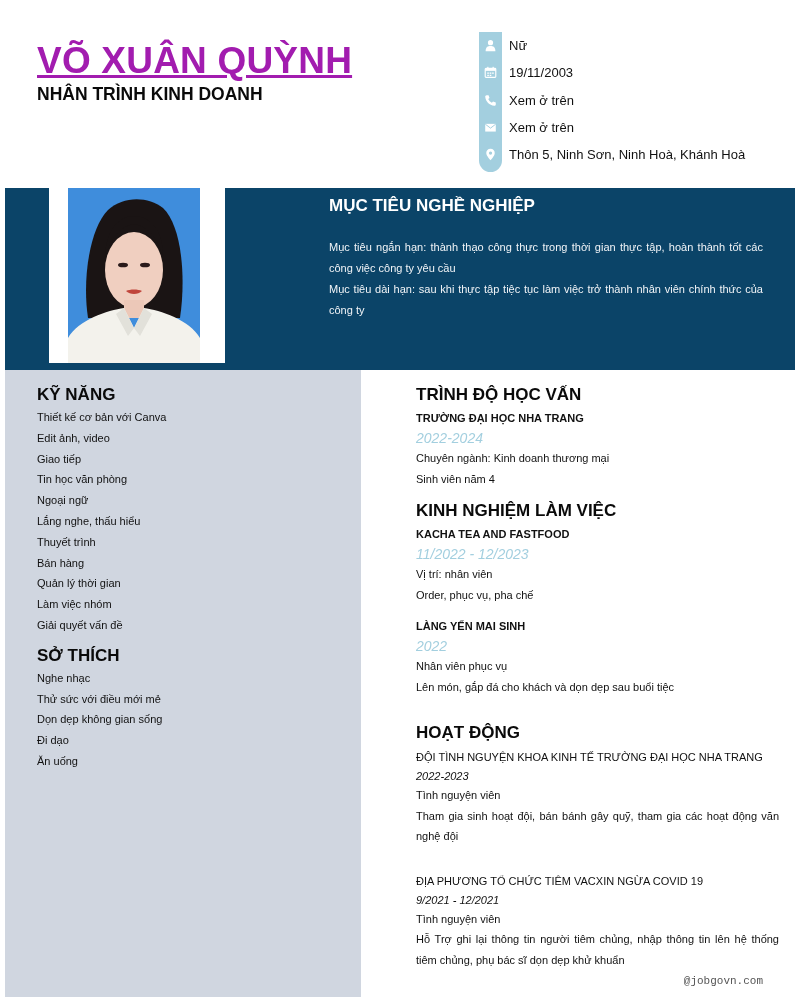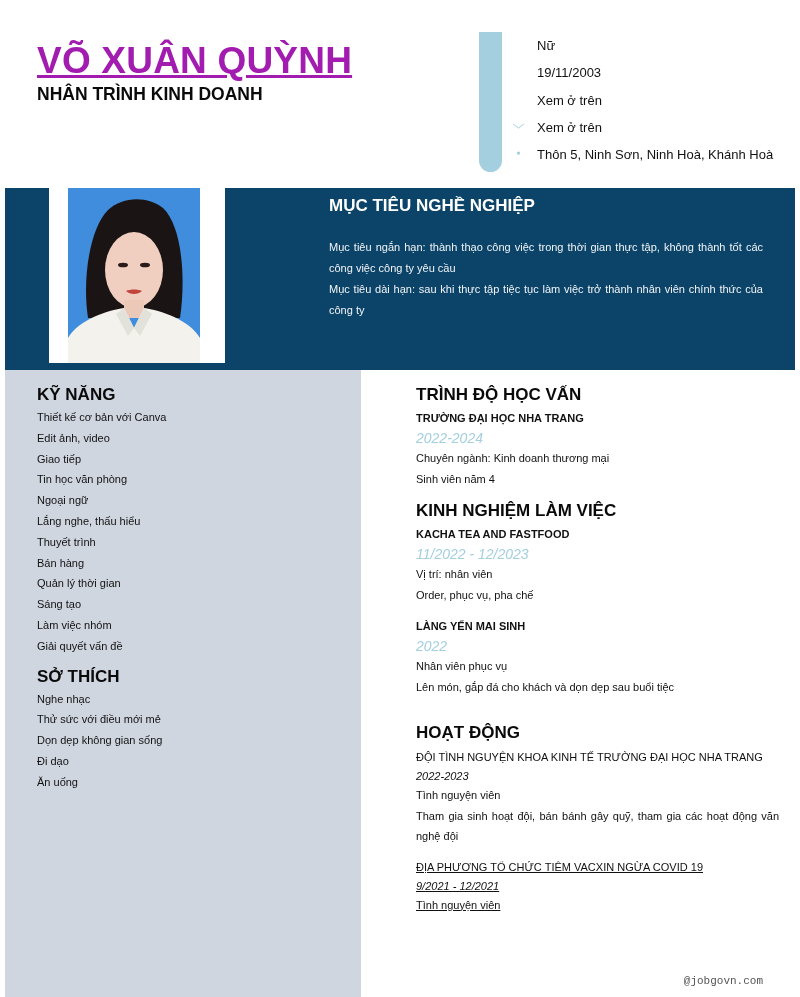--- a/index.html
+++ b/index.html
@@ -4,21 +4,21 @@
 <style>
   * { margin: 0; padding: 0; box-sizing: border-box; }
   html, body { width: 800px; height: 997px; background: #ffffff; overflow: hidden; }
   body { position: relative; font-family: "Liberation Sans", "DejaVu Sans", sans-serif; color: #111; }
 
   .name { position: absolute; left: 37px; top: 40px; font-size: 37px; font-weight: bold; letter-spacing: 0.2px; color: #a21caf; white-space: nowrap; text-decoration: underline; }
   .role { position: absolute; left: 37px; top: 84px; font-size: 17.5px; font-weight: bold; color: #0a0a0a; white-space: nowrap; }
 
   .contact-bar { position: absolute; left: 479px; top: 32px; width: 23px; height: 140px; background: #a3cfdf; border-radius: 0 0 12px 12px; }
   .contact-list { position: absolute; left: 479px; top: 32px; }
-  .contact-row { position: relative; height: 27.3px; display: flex; align-items: center; padding-left: 28px; }
+  .contact-row { position: relative; height: 27.3px; display: flex; align-items: center; }
   .contact-row .ico { width: 23px; height: 27px; display: flex; align-items: center; justify-content: center; }
   .contact-row .ico svg { width: 13px; height: 13px; }
   .contact-row .txt { margin-left: 7px; font-size: 13px; color: #111; white-space: nowrap; }
 
   .banner { position: absolute; left: 5px; top: 188px; width: 790px; height: 182px; background: #0b4468; }
   .photo-frame { position: absolute; left: 49px; top: 188px; width: 176px; height: 175px; background: #ffffff; }
   .photo { position: absolute; left: 68px; top: 188px; width: 132px; height: 175px; background: #3f8ddc; overflow: hidden; }
   .photo svg { width: 100%; height: 100%; display: block; }
 
   .objective { position: absolute; left: 329px; top: 196px; width: 434px; color: #ffffff; }
@@ -113,37 +113,36 @@
     <ellipse cx="55" cy="77" rx="5" ry="2.3" fill="#2a1a1a"></ellipse>
     <ellipse cx="77" cy="77" rx="5" ry="2.3" fill="#2a1a1a"></ellipse>
     <path d="M58 103 C62 101 70 101 74 103 C70 107 62 107 58 103 Z" fill="#c0463c"></path>
     <rect x="56" y="112" width="20" height="18" fill="#ecc8b8"></rect>
     <path d="M0 175 L0 150 C10 132 40 122 56 120 L66 140 L76 120 C92 122 122 132 132 150 L132 175 Z" fill="#f3f2ec"></path>
     <path d="M56 120 L66 140 L60 148 L48 126 Z M76 120 L66 140 L72 148 L84 126 Z" fill="#e2e1da"></path>
   </svg>
 </div>
 <div class="objective">
   <h2>MỤC TIÊU NGHỀ NGHIỆP</h2>
-  <p>Mục tiêu ngắn hạn: thành thạo công việc trong thời gian thực tập, không thành tốt các công việc công ty yêu cầu</p>
+  <p>Mục tiêu ngắn hạn: thành thạo công thực trong thời gian thực tập, hoàn thành tốt các công việc công ty yêu cầu</p>
   <p>Mục tiêu dài hạn: sau khi thực tập tiệc tục làm việc trở thành nhân viên chính thức của công ty</p>
 </div>
 
 <div class="left-col"></div>
 <div class="left-inner">
   <div class="sec-title">KỸ NĂNG</div>
   <div class="left-item">Thiết kế cơ bản với Canva</div>
   <div class="left-item">Edit ảnh, video</div>
   <div class="left-item">Giao tiếp</div>
   <div class="left-item">Tin học văn phòng</div>
   <div class="left-item">Ngoại ngữ</div>
   <div class="left-item">Lắng nghe, thấu hiểu</div>
   <div class="left-item">Thuyết trình</div>
   <div class="left-item">Bán hàng</div>
   <div class="left-item">Quản lý thời gian</div>
-  <div class="left-item">Sáng tạo</div>
   <div class="left-item">Làm việc nhóm</div>
   <div class="left-item">Giải quyết vấn đề</div>
   <div class="left-gap"></div>
   <div class="sec-title">SỞ THÍCH</div>
   <div class="left-item">Nghe nhạc</div>
   <div class="left-item">Thử sức với điều mới mẻ</div>
   <div class="left-item">Dọn dẹp không gian sống</div>
   <div class="left-item">Đi dạo</div>
   <div class="left-item">Ăn uống</div>
 </div>
@@ -171,20 +170,21 @@
     <div class="r-text">Lên món, gắp đá cho khách và dọn dẹp sau buổi tiệc</div>
   </div>
 
   <div class="r-title" style="margin-top:24px;">HOẠT ĐỘNG</div>
   <div style="margin-top:2px;">
     <div class="r-org-plain">ĐỘI TÌNH NGUYỆN KHOA KINH TẾ TRƯỜNG ĐẠI HỌC NHA TRANG</div>
     <div class="r-date-dark">2022-2023</div>
     <div class="r-text">Tình nguyện viên</div>
     <div class="r-text">Tham gia sinh hoạt đội, bán bánh gây quỹ, tham gia các hoạt động văn nghệ đội</div>
   </div>
-  <div style="margin-top:10px;text-decoration:underline;">
+  <div style="margin-top:24px;">
     <div class="r-org-plain">ĐỊA PHƯƠNG TỔ CHỨC TIÊM VACXIN NGỪA COVID 19</div>
     <div class="r-date-dark">9/2021 - 12/2021</div>
     <div class="r-text">Tình nguyện viên</div>
+    <div class="r-text">Hỗ Trợ ghi lại thông tin người tiêm chủng, nhập thông tin lên hệ thống tiêm chủng, phụ bác sĩ dọn dẹp khử khuẩn</div>
   </div>
 </div>
 
 <div class="watermark">@jobgovn.com</div>
 
 </body></html>

